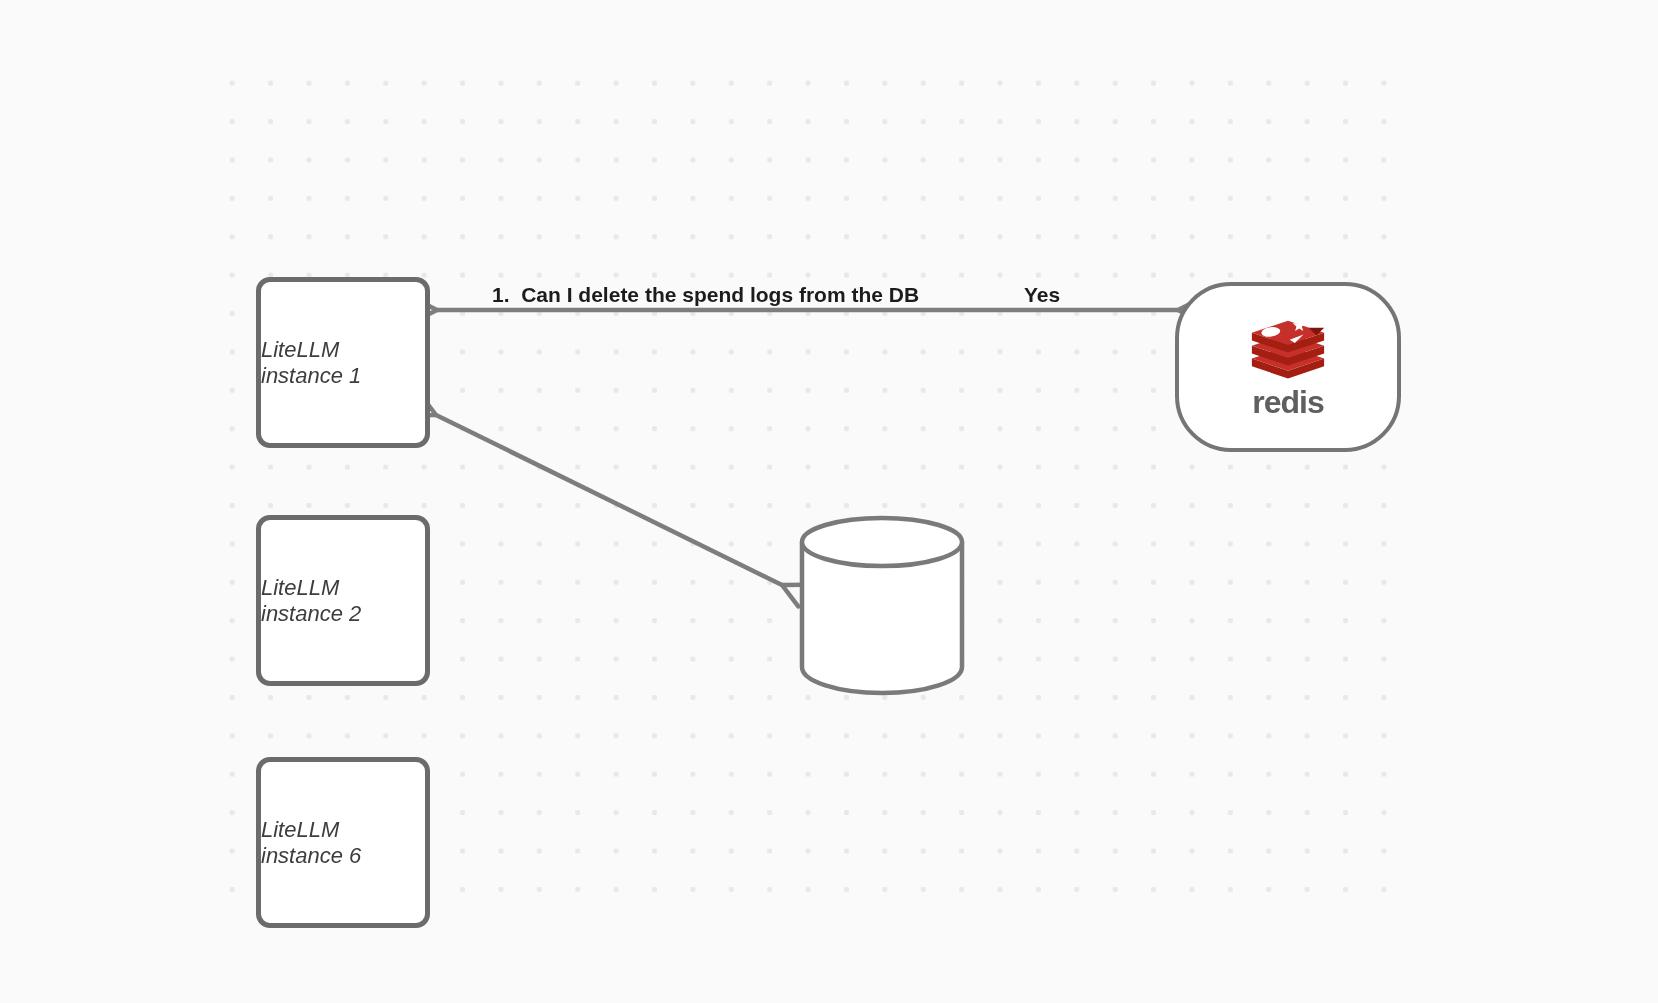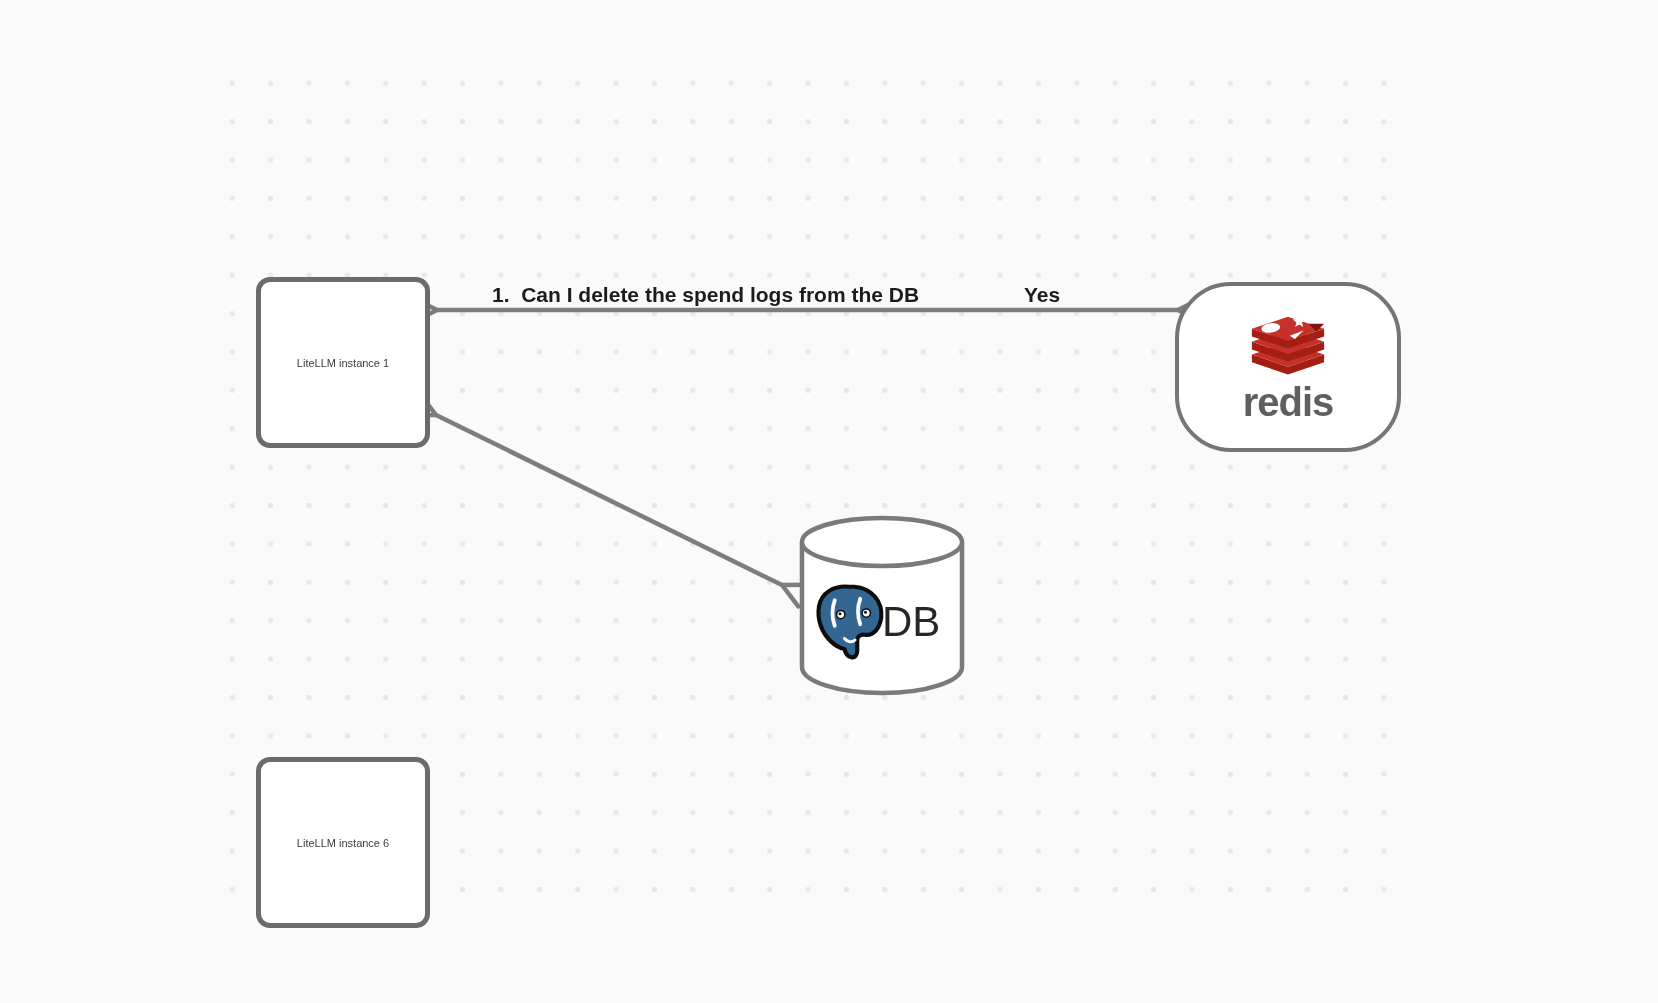--- a/index.html
+++ b/index.html
@@ -20,30 +20,30 @@
     background-size: 38.4px 38.4px;
   }
   .edges { position: absolute; left: 0; top: 0; width: 1658px; height: 1003px; }
   .node-box {
     position: absolute; left: 256px; width: 174px; height: 171px;
     background: var(--shape-fill);
     border: 5px solid var(--shape-border); border-radius: 14px;
     display: flex; align-items: center; justify-content: center;
     box-sizing: border-box;
   }
-  .node-box .label { font-size: 11px; color: var(--node-label-text); }
+  .node-box .label { font-size: 22px; color: var(--node-label-text); font-style: italic; }
   .node-redis {
     position: absolute; left: 1175px; top: 282px; width: 226px; height: 170px;
     background: var(--shape-fill);
     border: 4.5px solid #757575; border-radius: 56px;
     display: flex; flex-direction: column; align-items: center; justify-content: center;
     box-sizing: border-box;
   }
   .redis-word {
-    font-size: 40px; font-weight: 700; line-height: 1; letter-spacing: -1px;
+    font-size: 32px; font-weight: 700; line-height: 1; letter-spacing: -1px;
     color: var(--redis-wordmark); margin-top: 3px;
   }
   .cyl { position: absolute; left: 799px; top: 514px; width: 166px; height: 184px; }
   .cyl-content {
     position: absolute; left: 810px; top: 583px; width: 150px; height: 78px;
     display: flex; align-items: center;
   }
   .db-label { font-size: 42px; color: var(--db-text); line-height: 1; margin-left: -6px; }
   .edge-label {
     position: absolute; white-space: pre; font-weight: 700; font-size: 21px;
@@ -67,20 +67,23 @@
       <line x1="437" y1="310" x2="1178" y2="310" style="stroke:var(--arrow)" stroke-width="4.5" marker-start="url(#arrowhead)" marker-end="url(#arrowhead)"></line>
     </g>
     <g>
       <line x1="436" y1="415" x2="782" y2="585" style="stroke:var(--arrow)" stroke-width="4.5" marker-start="url(#arrowhead)" marker-end="url(#arrowhead)"></line>
     </g>
   </svg>
 
   <div class="node-box" style="top:277px">
     <span class="label">LiteLLM instance 1</span>
   </div>
+  <div class="node-box" style="top:515px">
+    <span class="label">LiteLLM instance 2</span>
+  </div>
   <div class="node-box" style="top:757px">
     <span class="label">LiteLLM instance 6</span>
   </div>
 
   <div class="node-redis">
     <svg width="86" height="66" viewBox="0 0 100 76" xmlns="http://www.w3.org/2000/svg">
 
       <path d="M8 48 L8 57 L50 71 L92 57 L92 48 L50 62 Z" style="fill:var(--redis-dark-red)"></path>
       <polygon points="8,48 50,34 92,48 50,62" style="fill:var(--redis-red)"></polygon>
 
@@ -98,32 +101,17 @@
     <div class="redis-word">redis</div>
   </div>
 
   <div class="cyl">
     <svg width="166" height="184" viewBox="0 0 166 184" xmlns="http://www.w3.org/2000/svg">
       <path d="M3 28 V153 A80 26 0 0 0 163 153 V28" fill="#ffffff" stroke="#7a7a7a" stroke-width="4.5"></path>
       <ellipse cx="83" cy="28" rx="80" ry="24" fill="#ffffff" stroke="#7a7a7a" stroke-width="4.5"></ellipse>
     </svg>
   </div>
 
-  <div class="cyl-content">
-    <svg width="78" height="78" viewBox="0 0 100 104" xmlns="http://www.w3.org/2000/svg">
-      <path d="M50 5 C30 3 13 13 10 31 C7 49 14 66 25 77 C31 83 38 87 44 88
-               C45 93 48 98 53 99 C58 100 61 96 61 90 L61 77
-               C61 71 65 68 71 69 C83 71 91 60 93 46 C95 24 80 7 57 5 Z" style="fill:var(--postgres-blue)" stroke="#0d0d0d" stroke-width="5.5" stroke-linejoin="round"></path>
-      <path d="M31 23 C27 34 27 46 31 57" fill="none" stroke="#ffffff" stroke-width="5" stroke-linecap="round"></path>
-      <path d="M65 21 C61 32 61 44 65 55" fill="none" stroke="#ffffff" stroke-width="5" stroke-linecap="round"></path>
-      <circle cx="39" cy="42" r="5.5" fill="#ffffff" stroke="#0d0d0d" stroke-width="2"></circle>
-      <circle cx="38" cy="41" r="2" fill="#0d0d0d"></circle>
-      <circle cx="73" cy="40" r="5.5" fill="#ffffff" stroke="#0d0d0d" stroke-width="2"></circle>
-      <circle cx="72" cy="39" r="2" fill="#0d0d0d"></circle>
-      <path d="M44 74 C48 79 54 80 58 76" fill="none" stroke="#ffffff" stroke-width="4" stroke-linecap="round"></path>
-    </svg>
-    <span class="db-label">DB</span>
-  </div>
 
   <div class="edge-label" style="left:492px; top:282px">1.  Can I delete the spend logs from the DB</div>
   <div class="edge-label" style="left:1024px; top:282px">Yes</div>
 
 </div>
 
 </body></html>

